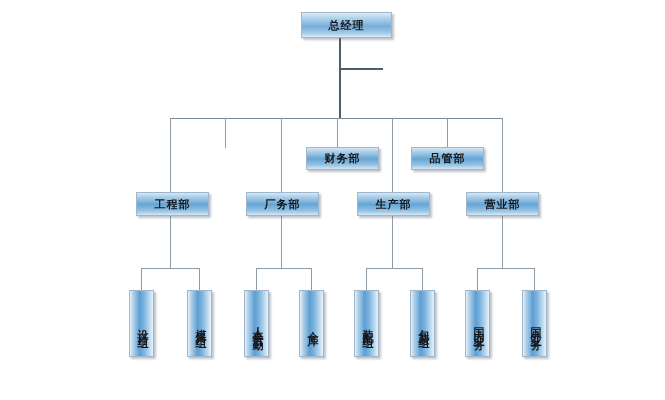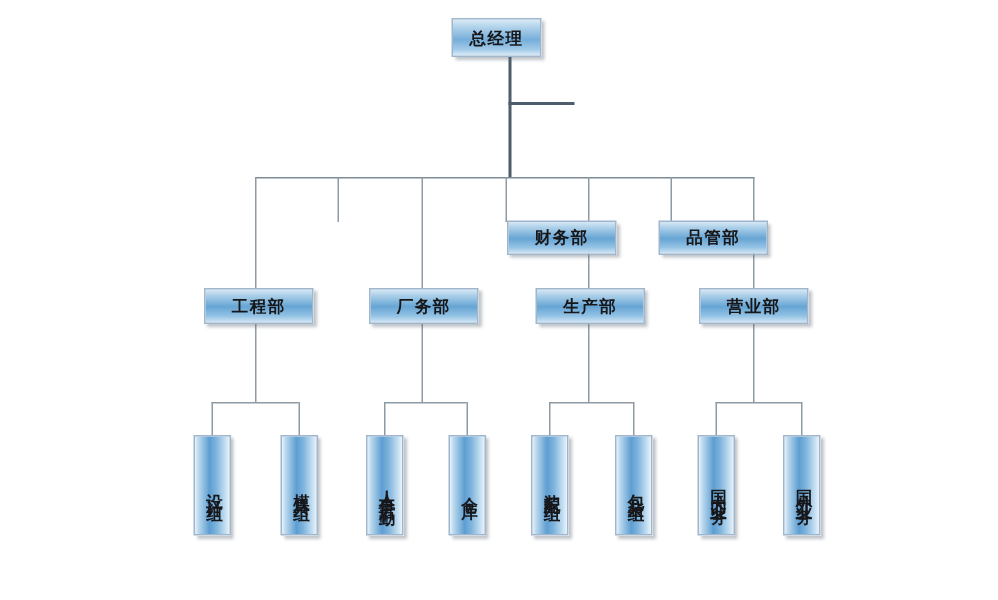--- a/index.html
+++ b/index.html
@@ -89,29 +89,29 @@
 
   <div class="line v" style="left:141px;top:268px;height:22px;"></div>
   <div class="line v" style="left:199px;top:268px;height:22px;"></div>
   <div class="line v" style="left:256px;top:268px;height:22px;"></div>
   <div class="line v" style="left:311px;top:268px;height:22px;"></div>
   <div class="line v" style="left:366px;top:268px;height:22px;"></div>
   <div class="line v" style="left:422px;top:268px;height:22px;"></div>
   <div class="line v" style="left:477px;top:268px;height:22px;"></div>
   <div class="line v" style="left:534px;top:268px;height:22px;"></div>
 
-  <div class="node horiz root" style="left:301px;top:12px;width:60px;height:26px;">
+  <div class="node horiz root" style="left:301px;top:12px;width:91px;height:26px;">
     <span class="lbl">总经理</span>
   </div>
 
 
-  <div class="node horiz" style="left:306px;top:147px;width:73px;height:23px;margin-left:32px;">
+  <div class="node horiz" style="left:306px;top:147px;width:73px;height:23px;">
     <span class="lbl">财务部</span>
   </div>
-  <div class="node horiz" style="left:411px;top:147px;width:73px;height:23px;margin-left:28px;">
+  <div class="node horiz" style="left:411px;top:147px;width:73px;height:23px;">
     <span class="lbl">品管部</span>
   </div>
 
   <div class="node horiz" style="left:246px;top:192px;width:73px;height:24px;">
     <span class="lbl">厂务部</span>
   </div>
   <div class="node horiz" style="left:136px;top:192px;width:73px;height:24px;">
     <span class="lbl">工程部</span>
   </div>
   <div class="node horiz" style="left:466px;top:192px;width:73px;height:24px;">

